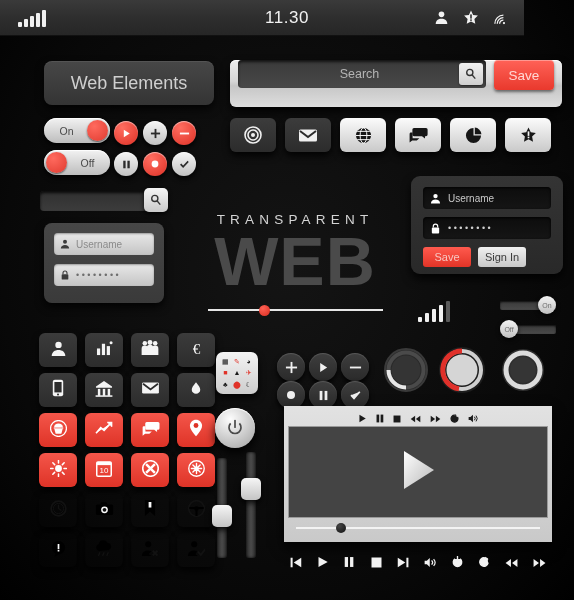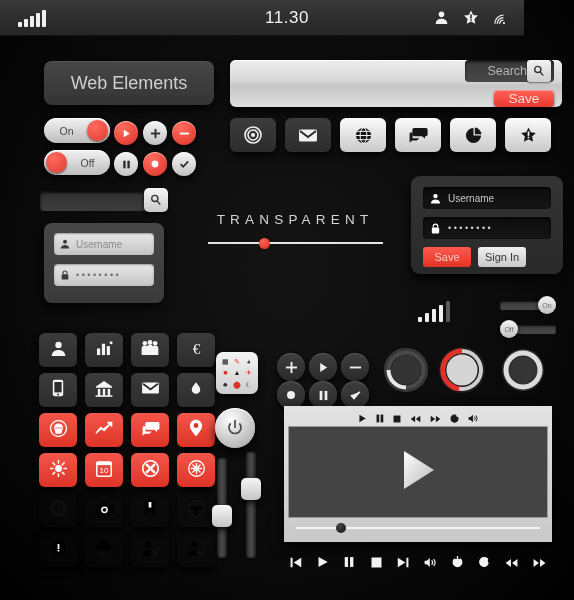--- a/index.html
+++ b/index.html
@@ -64,21 +64,21 @@
   .rbtn.light { background: linear-gradient(to bottom, #f6f6f6, #c2c2c2); }
   .rbtn.red { background: radial-gradient(circle at 35% 28%, #ff6d60, #de3126); }
   .rbtn svg { display: block; }
 
   
   .searchbar {
     position: absolute; left: 230px; top: 60px; width: 332px; height: 47px;
     border-radius: 6px;
     background: linear-gradient(to bottom, #ededed 0%, #d6d6d6 45%, #c6c6c6 55%, #dedede 100%);
     box-shadow: 0 5px 10px rgba(0,0,0,.85), inset 0 1px 0 #fff;
-    display: flex; align-items: flex-end; padding: 0 8px; gap: 8px; flex-direction: column;
+    display: flex; align-items: flex-start; padding: 0 8px; gap: 8px;
   }
   .search-input-wrap {
     flex: 1; height: 28px; border-radius: 4px;
     background: linear-gradient(to bottom, #3a3a3a, #484848);
     box-shadow: inset 0 2px 3px rgba(0,0,0,.7);
     display: flex; align-items: center; position: relative;
   }
   .search-input-wrap .ph {
     flex: 1; text-align: center; color: #b4b4b4; font-size: 12.5px; padding-left: 22px;
   }
@@ -461,20 +461,21 @@
       <span class="dots">••••••••</span>
     </div>
     <div class="btnrow2">
       <div class="mini-btn red">Save</div>
       <div class="mini-btn grey">Sign In</div>
     </div>
   </div>
 
   <div class="hero">
     <div class="t1">TRANSPARENT</div>
+    <div class="t2">WEB</div>
     <div class="hero-slider">
       <div class="track"></div>
       <div class="knob"></div>
     </div>
   </div>
 
   <div class="sig2" id="sigbars2">
       <span class="bar" style="height: 5px; background: rgb(240, 240, 240);"></span>
       <span class="bar" style="height: 9px; background: rgb(240, 240, 240);"></span>
       <span class="bar" style="height: 13px; background: rgb(240, 240, 240);"></span>

